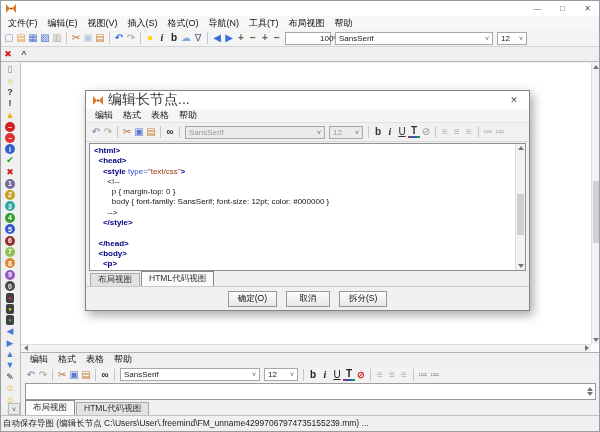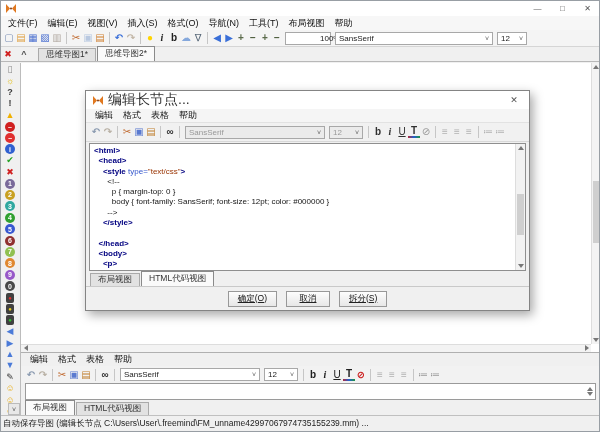--- a/index.html
+++ b/index.html
@@ -64,21 +64,21 @@
   .dlg-title-text { font-size:14px; color:#333; }
   .dlg-close { margin-left:auto; width:18px; text-align:center; font-size:9px; color:#555; }
   .dlg-menu { height:13px; display:flex; align-items:center; padding-left:4px; background:#f5f5f5; }
   .dlg-toolbar { height:20px; display:flex; align-items:center; padding-left:4px; background:#f1f1f1; border-top:1px solid #e2e2e2; border-bottom:1px solid #d8d8d8; }
   .dlg-code { flex:1; margin:1px 3px; background:#fff; border:1px solid #8f8f8f; position:relative; overflow:hidden; }
   .code-inner { position:absolute; top:2px; left:4px; right:13px; bottom:2px; font-family:"DejaVu Sans Mono",monospace; font-size:8px; line-height:10.3px; white-space:pre; overflow:hidden; }
   .code-scroll { position:absolute; top:0; right:0; bottom:0; width:10px; background:#f2f2f2; border-left:1px solid #ddd; }
   .cthumb { position:absolute; left:1px; right:1px; top:40%; height:32%; background:#cfcfcf; }
   .ct { color:#000080; font-weight:bold; } .ca { color:#3355cc; } .cv { color:#993300; } .cp { color:#151515; }
   .dlg-tabs { height:15px; display:flex; align-items:flex-end; padding-left:4px; border-bottom:1px solid #c9c9c9; }
-  .dlg-buttons { flex:0 0 23px; display:flex; align-items:center; justify-content:center; gap:9px;text-decoration:underline; }
+  .dlg-buttons { flex:0 0 23px; display:flex; align-items:center; justify-content:center; gap:9px; }
   .btn { height:16px; min-width:44px; padding:0 9px; border:1px solid #989898; background:linear-gradient(#fdfdfd,#e7e7e7); font-size:8.5px; display:inline-flex; align-items:center; justify-content:center; color:#111; }
 </style>
 </head>
 <body>
 
 <div class="titlebar">
   <svg class="logo" viewBox="0 0 12 9">
       <path d="M1,0 L5,4.5 L1,9 Z" fill="#e07820"></path>
       <path d="M11,0 L7,4.5 L11,9 Z" fill="#e07820"></path>
       <circle cx="6" cy="4.5" r="1" fill="#803a10"></circle>
@@ -139,24 +139,20 @@
     <span class="dd" style="width: 30px;">
       <span>12</span>
       <span class="arr">˅</span>
     </span>
   </div>
 
 <div class="tabrow">
   <span class="mini-btn" style="color:#d02020">✖</span>
   <span class="mini-btn" style="color:#555">^</span>
   <span style="width:6px"></span>
-  <span id="doc-tabs" style="display:flex;align-items:flex-end;height:100%">
-      <span class="tab">思维导图1*</span>
-      <span class="tab active">思维导图2*</span>
-    </span>
 </div>
 
 <div class="mainrow">
   <div class="sidebar" id="sidebar">
       <span class="side-icon" style="color: rgb(138, 138, 138);">▯</span>
       <span class="side-icon" style="color: rgb(224, 184, 0);">☼</span>
       <span class="side-icon" style="color: rgb(58, 58, 58); font-weight: bold;">?</span>
       <span class="side-icon" style="color: rgb(58, 58, 58); font-weight: bold;">!</span>
       <span class="side-icon" style="color: rgb(240, 176, 0);">▲</span>
       <span class="side-icon">

